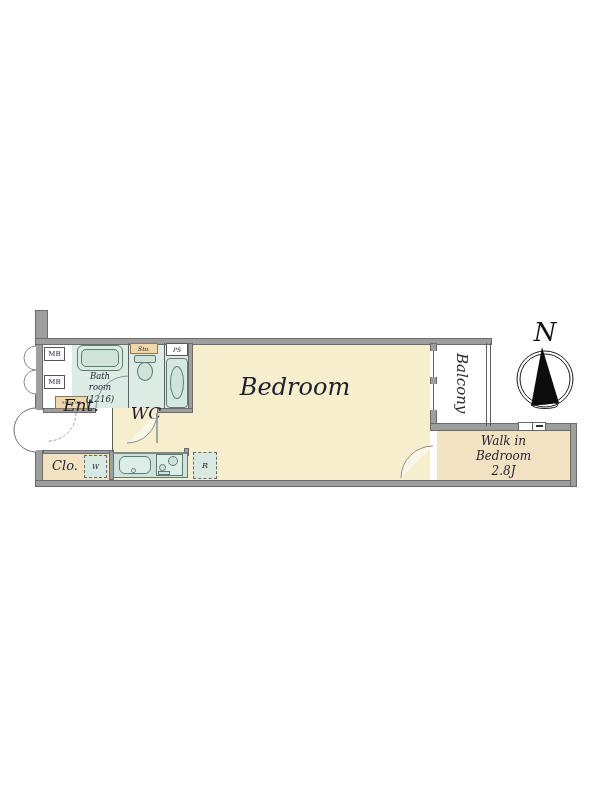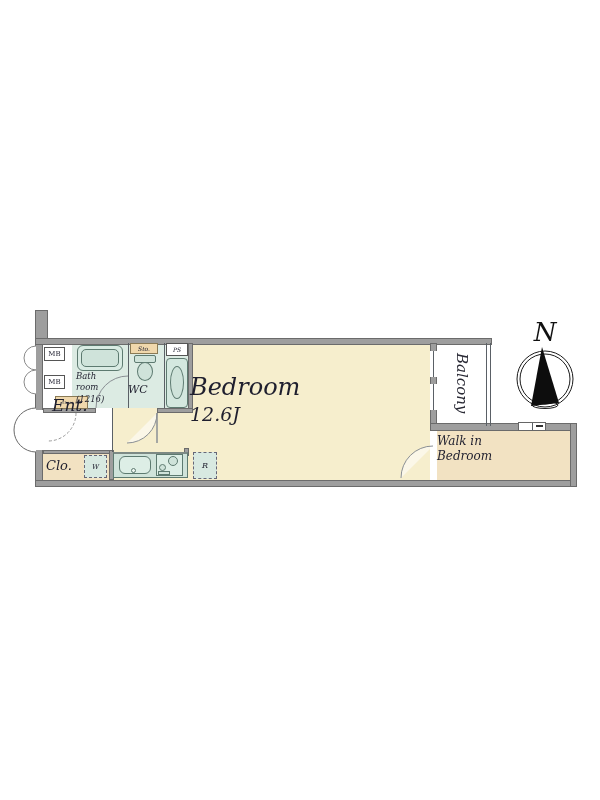--- a/index.html
+++ b/index.html
@@ -15,21 +15,21 @@
   .floor-wet{background:#dcebe3;}
   .floor-white{background:#ffffff;}
   .room{position:absolute;box-sizing:border-box;}
   
   .fixture{position:absolute;box-sizing:border-box;background:#cfe3da;border:1px solid #5d7a70;}
   .fixture-white{position:absolute;box-sizing:border-box;background:#ffffff;border:1px solid #555;}
   .dashedbox{position:absolute;box-sizing:border-box;background:#d8e9e1;border:1px dashed #667;
              display:flex;align-items:center;justify-content:center;font-style:italic;}
   .tanbox{position:absolute;box-sizing:border-box;background:#f0d8ac;border:1px solid #8a7a55;
           display:flex;align-items:center;justify-content:center;}
-  .label{position:absolute;font-style:italic;text-align:left;line-height:1.15;}
+  .label{position:absolute;font-style:italic;text-align:center;line-height:1.15;}
   .tinycenter{display:flex;align-items:center;justify-content:center;}
   .window{position:absolute;background:#ffffff;box-sizing:border-box;}
   #watermark{position:absolute;left:85px;top:348px;font-size:96px;letter-spacing:4px;
              color:rgba(125,123,136,0.30);font-style:normal;white-space:nowrap;pointer-events:none;}
   svg{position:absolute;left:0;top:0;pointer-events:none;}
 </style>
 </head>
 <body>
 
 <div id="canvas">
@@ -112,41 +112,41 @@
 
   <div class="dashedbox" style="left:84px;top:455px;width:23px;height:23px;font-size:7px;">
     <span>W</span>
   </div>
   <div class="dashedbox" style="left:193px;top:452px;width:24px;height:27px;font-size:8px;">
     <span>R</span>
   </div>
 
   <div class="label" style="left:190px;top:374px;width:210px;">
     <div style="font-size:24px;">Bedroom</div>
-    <div style="font-size:19px;margin-top:2px;">12.6J</div>
   </div>
 
   <div class="abs" style="left:437px;top:345px;width:50px;height:76px;display:flex;align-items:center;justify-content:center;">
     <span style="writing-mode:vertical-rl;font-style:italic;font-size:15px;color:#2a2a35;">Balcony</span>
   </div>
 
   <div class="label" style="left:437px;top:434px;width:133px;font-size:12px;line-height:1.25;">
     <div>Walk in</div>
     <div>Bedroom</div>
+    <div>2.8J</div>
   </div>
 
   <div class="label" style="left:52px;top:396px;width:58px;font-size:17px;">
     <span>Ent.</span>
   </div>
 
   <div class="label" style="left:46px;top:459px;width:38px;font-size:13px;">
     <span>Clo.</span>
   </div>
 
-  <div class="label" style="left:128px;top:384px;width:36px;font-size:11px;">
+  <div class="label" style="left:128px;top:404px;width:36px;font-size:17px;">
     <span>WC</span>
   </div>
 
   <div class="label" style="left:76px;top:371px;width:48px;font-size:8.5px;line-height:1.35;">
     <div>Bath</div>
     <div>room</div>
     <div>(1216)</div>
   </div>
 
   <svg width="600" height="800" viewBox="0 0 600 800">

